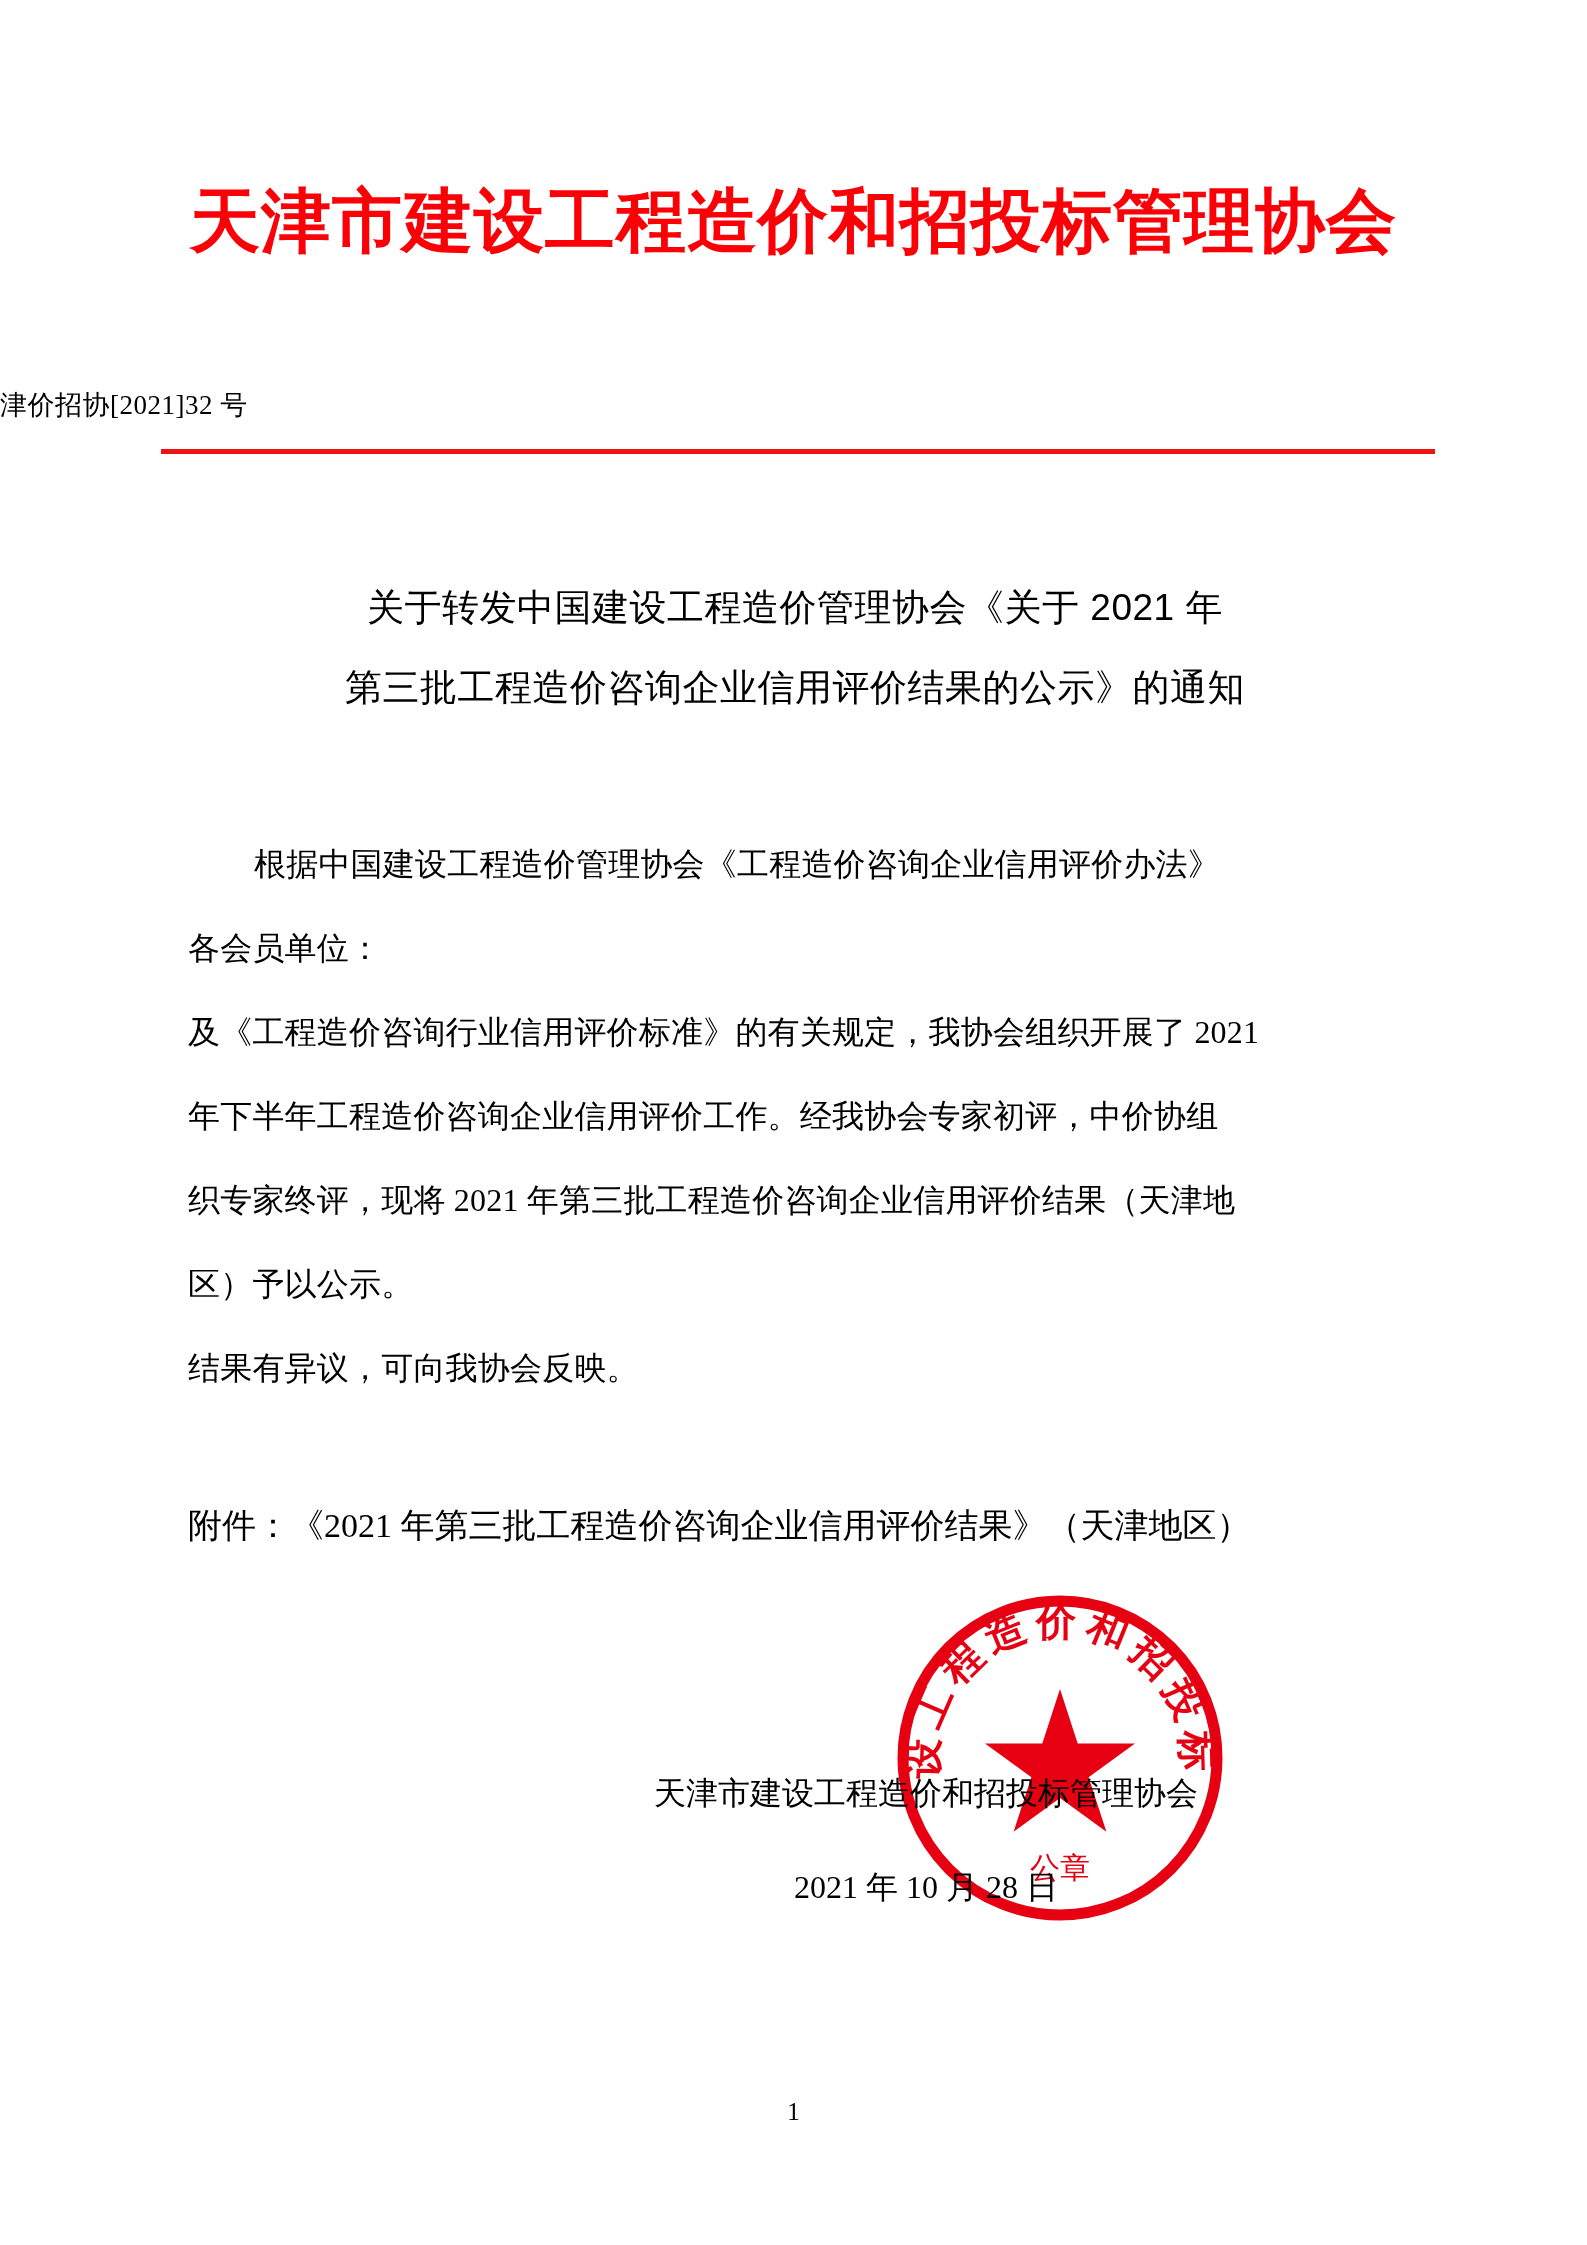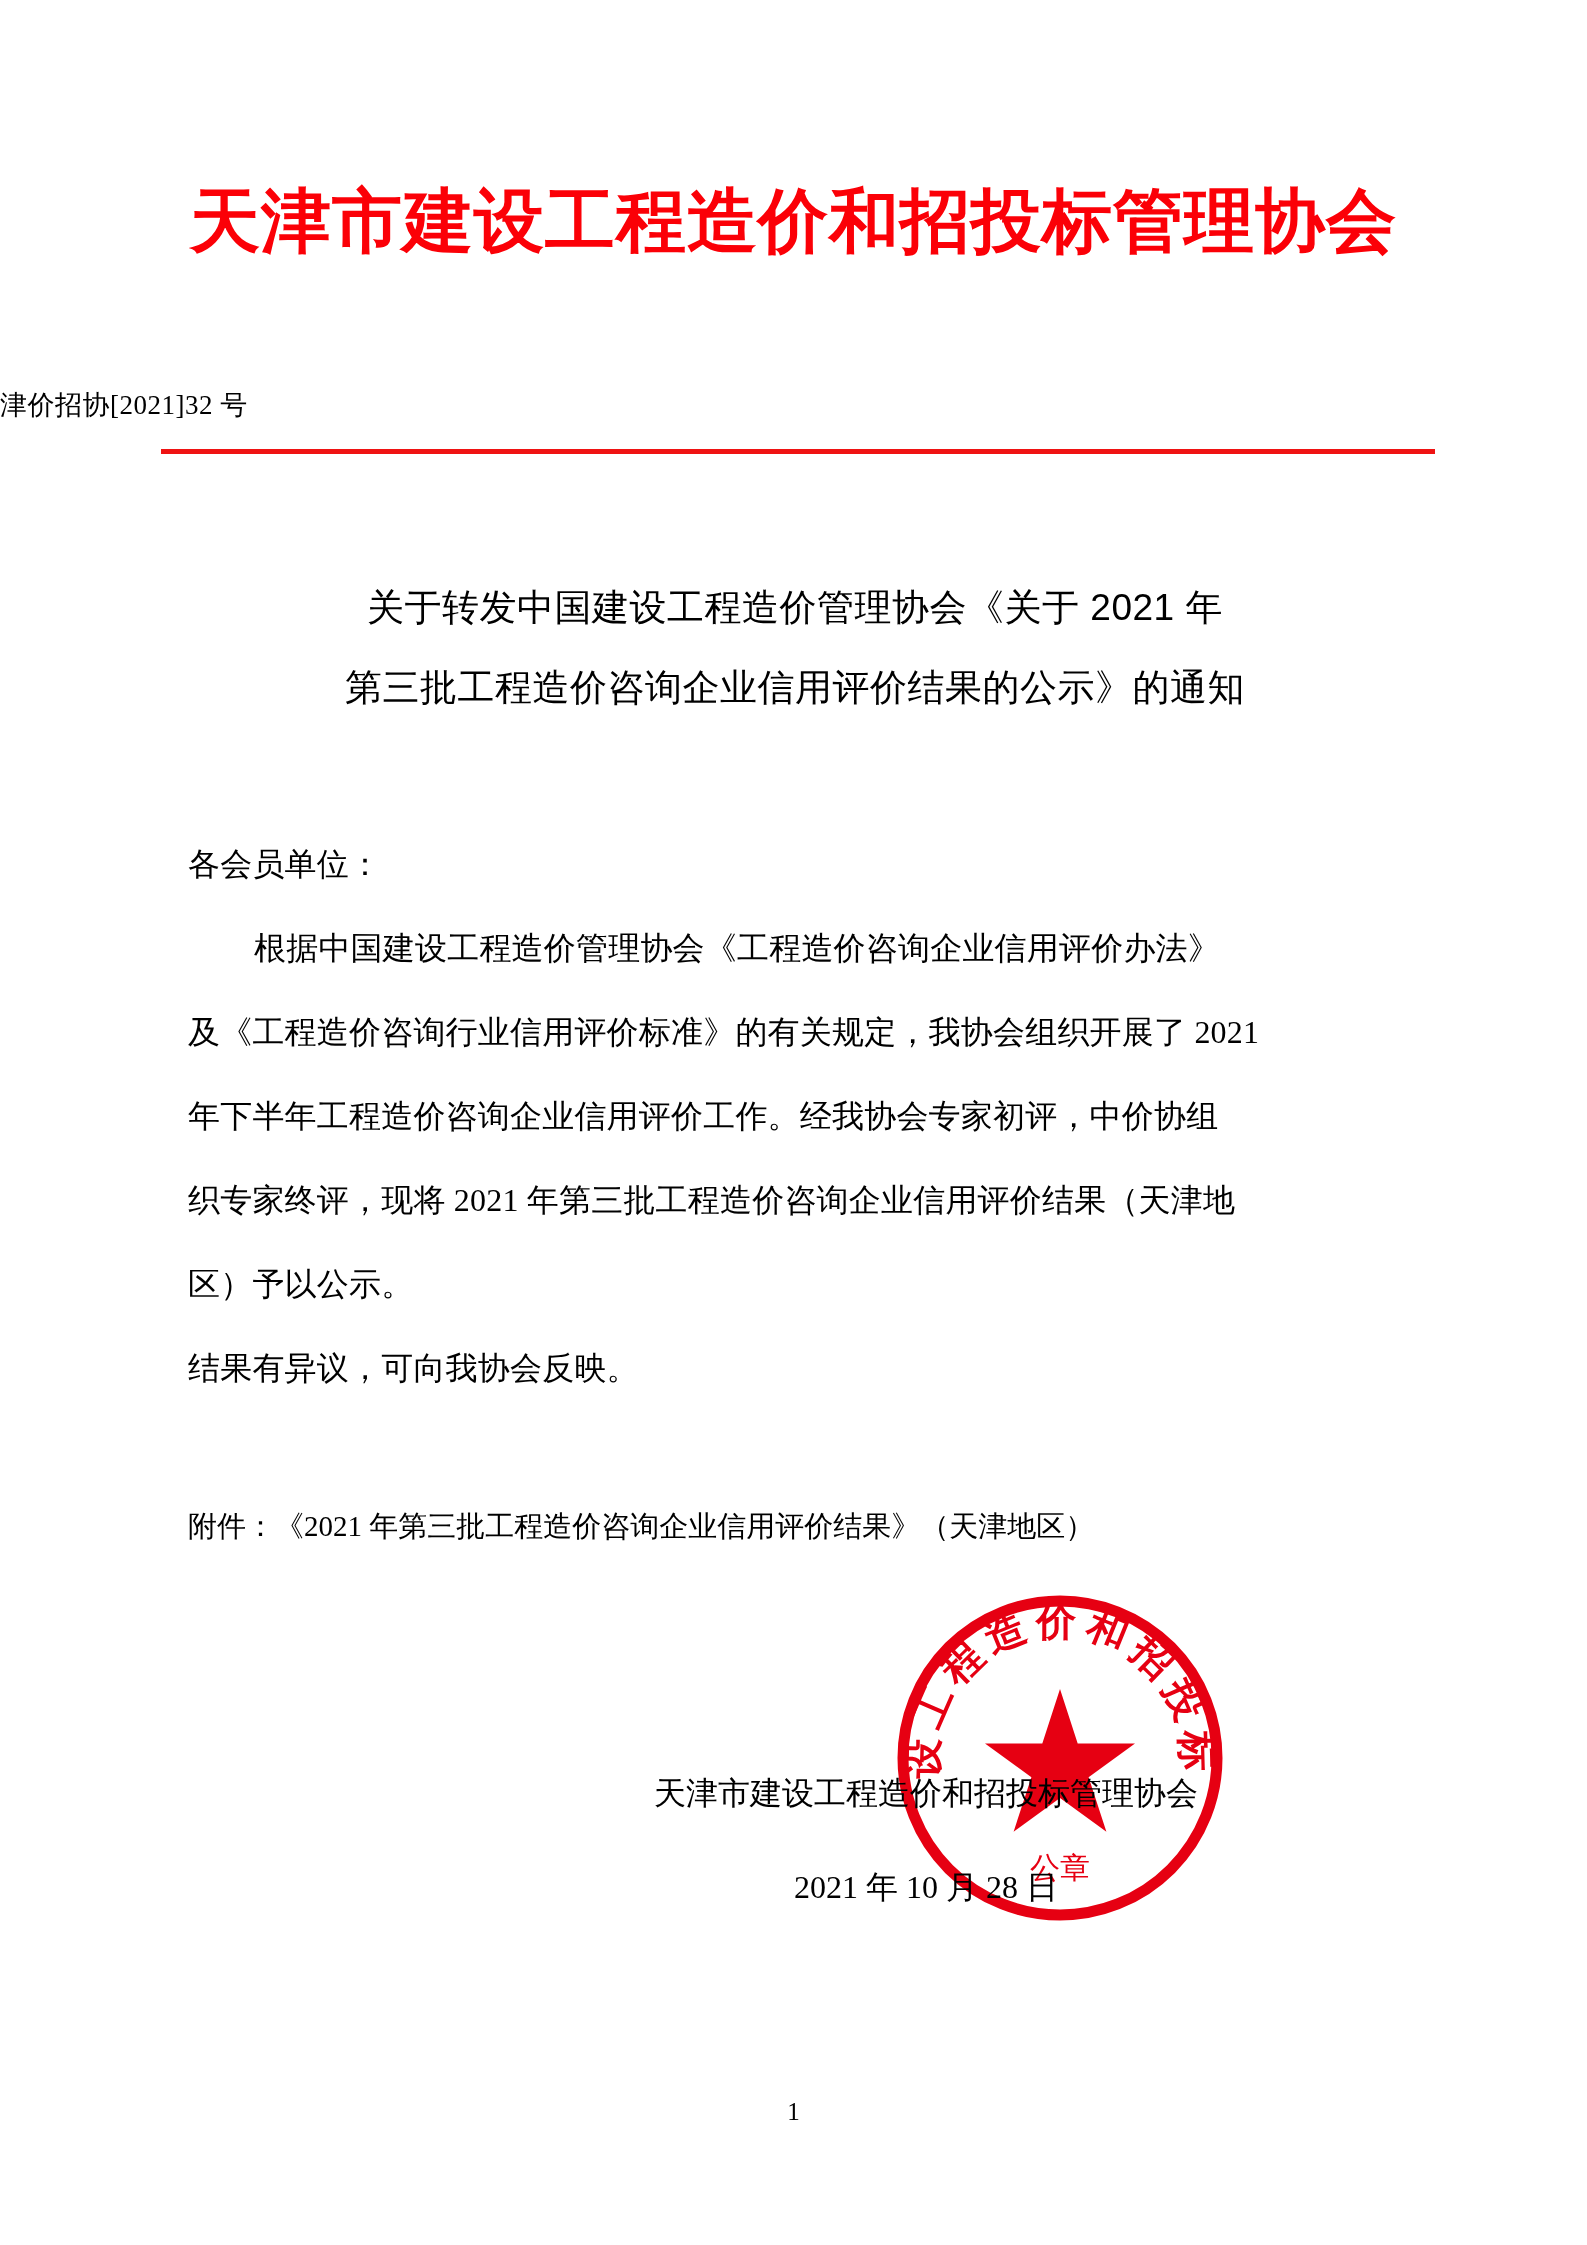--- a/index.html
+++ b/index.html
@@ -96,21 +96,21 @@
   }
   .body-line.indent { padding-left: 66px; }
 
   
   .attachment {
     position: absolute;
     top: 1496px;
     left: 188px;
     width: 1220px;
     font-family: "Liberation Serif", "DejaVu Serif", serif;
-    font-size: 29px;
+    font-size: 34px;
     line-height: 60px;
     white-space: nowrap;
     color: #000;
   }
 
   
   .signature {
     position: absolute;
     top: 1765px;
     left: 0;
@@ -172,22 +172,22 @@
   <div class="doc-number">津价招协[2021]32 号</div>
 
   <div class="red-rule"></div>
 
   <div class="doc-title">
     <span class="t-line">关于转发中国建设工程造价管理协会《关于 2021 年</span>
     <span class="t-line">第三批工程造价咨询企业信用评价结果的公示》的通知</span>
   </div>
 
   <div class="body-block">
+    <span class="body-line indent">根据中国建设工程造价管理协会《工程造价咨询企业信用评价办法》</span>
     <span class="body-line">各会员单位：</span>
-    <span class="body-line indent">根据中国建设工程造价管理协会《工程造价咨询企业信用评价办法》</span>
     <span class="body-line">及《工程造价咨询行业信用评价标准》的有关规定，我协会组织开展了 2021</span>
     <span class="body-line">年下半年工程造价咨询企业信用评价工作。经我协会专家初评，中价协组</span>
     <span class="body-line">织专家终评，现将 2021 年第三批工程造价咨询企业信用评价结果（天津地</span>
     <span class="body-line">区）予以公示。</span>
     <span class="body-line">结果有异议，可向我协会反映。</span>
   </div>
 
   <div class="attachment">附件：《2021 年第三批工程造价咨询企业信用评价结果》（天津地区）</div>
 
   <div class="seal">

